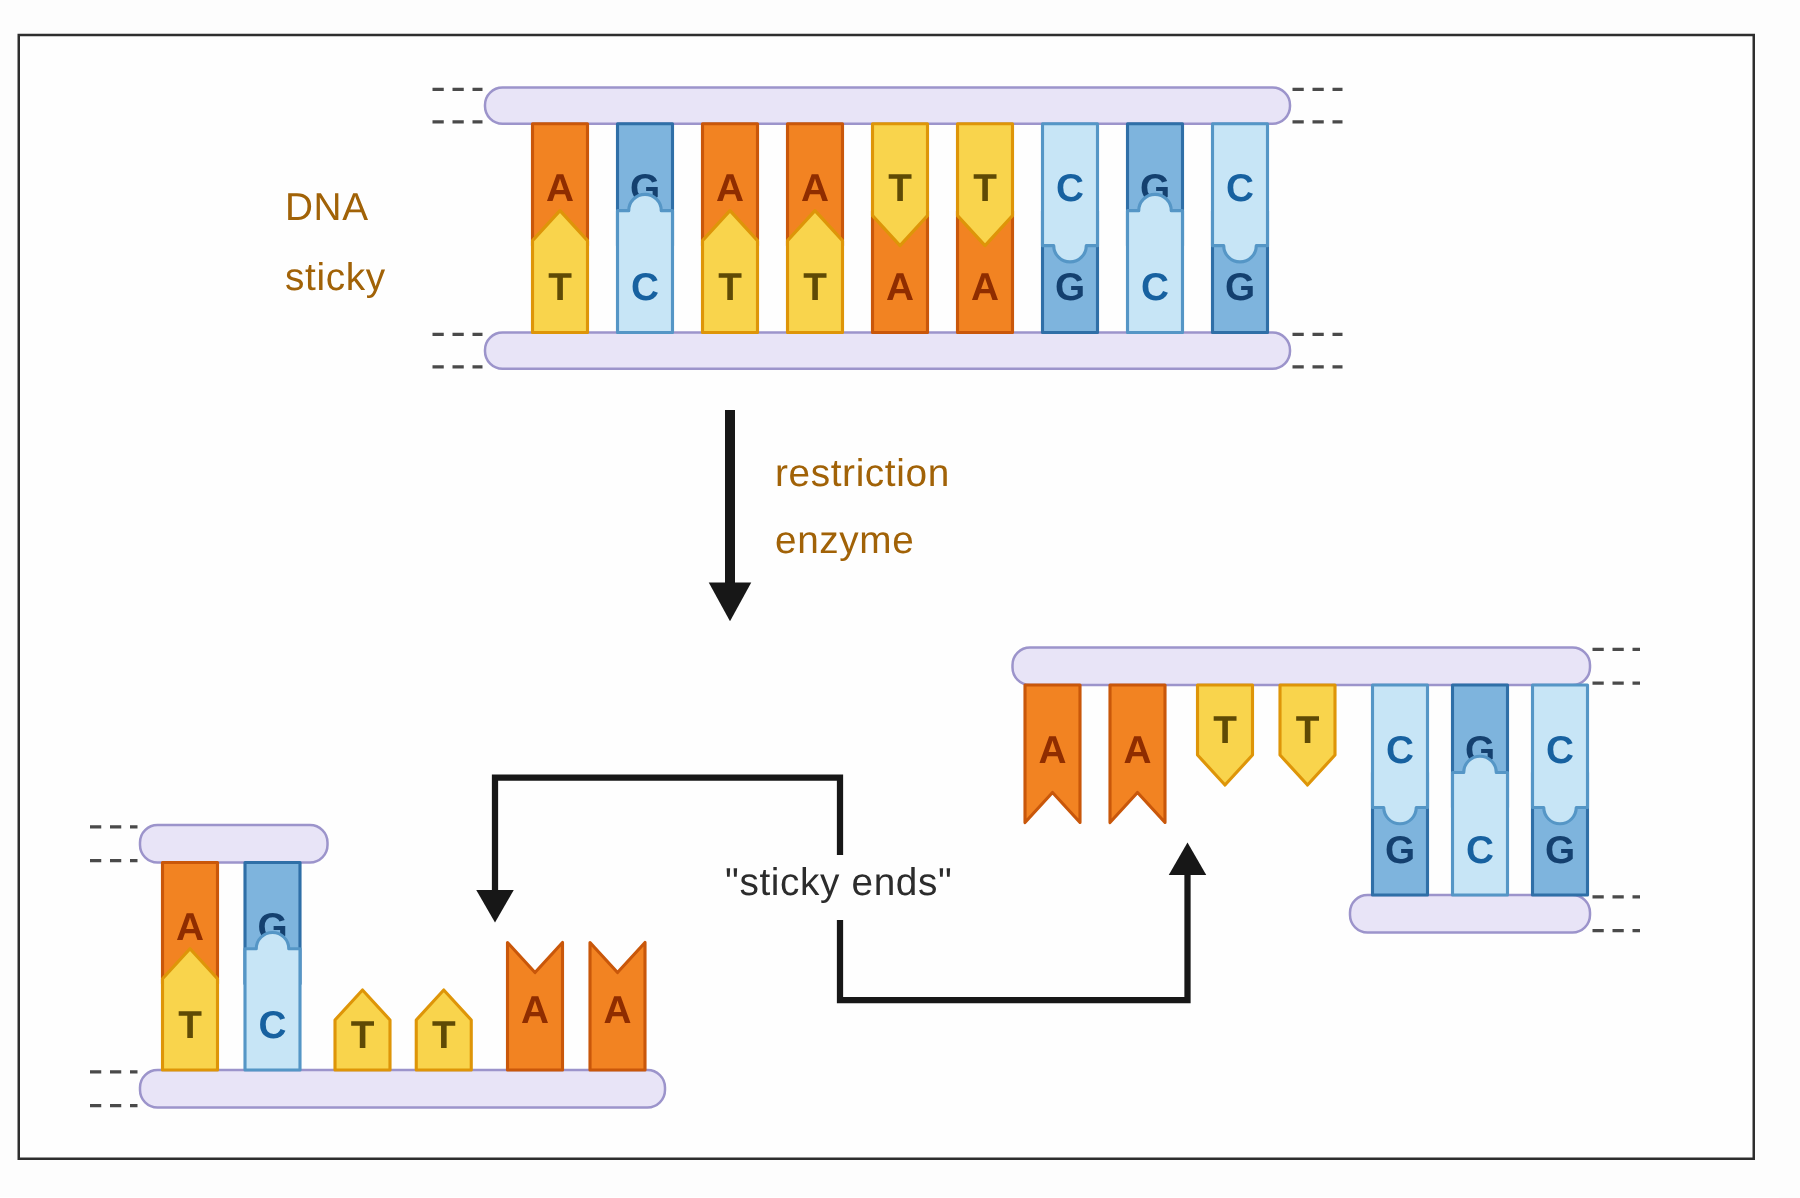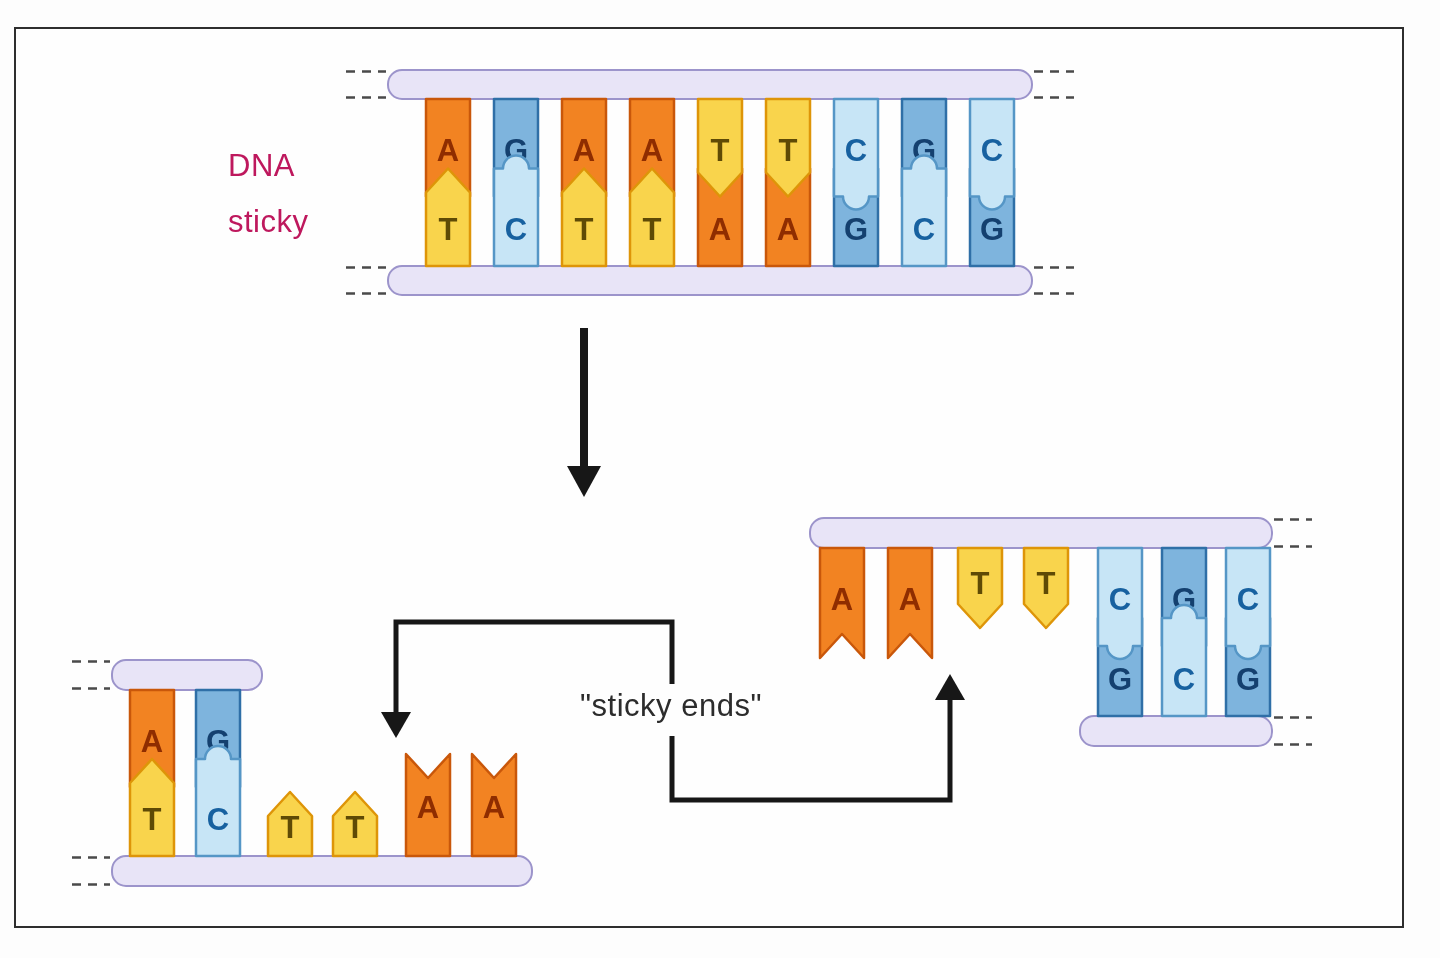--- a/index.html
+++ b/index.html
@@ -2,21 +2,21 @@
 <html><head>
 <meta charset="utf-8">
 <style>
   * { margin:0; padding:0; box-sizing:border-box; }
   html,body { width:1440px; height:958px; background:#ffffff; overflow:hidden;
               font-family:"Liberation Sans", sans-serif; }
   .stage { position:relative; width:1440px; height:958px; background:#fdfdfd; }
   .frame { position:absolute; left:14px; top:27px; width:1390px; height:901px;
            border:2px solid #2e2e2e; background:#fefefe; }
   svg.canvas { position:absolute; left:0; top:0; width:1440px; height:958px; }
-  .label { position:absolute; color:#be185d; font-size:31px; letter-spacing:.5px; z-index:3; }
+  .label { position:absolute; color:#a16207; font-size:31px; letter-spacing:.5px; z-index:3; }
   .label-dna    { left:228px; top:138px; line-height:56px; }
   .label-enzyme { left:620px; top:352px; line-height:53px; }
   .label-sticky { left:545px; top:688px; width:252px; text-align:center; color:#2c2c2c; }
 </style>
 </head>
 <body>
 
 <div class="stage">
   <div class="frame"></div>
 
@@ -131,15 +131,19 @@
         <path d="M 672 736 L 672 800 L 950 800 L 950 694" stroke="#171717" stroke-width="5" fill="none"></path>
         <polygon points="950,674 935,700 965,700" fill="#171717"></polygon>
       </g>
     </svg>
 
   <div class="label label-dna">
     <div>DNA</div>
     <div>sticky</div>
   </div>
 
+  <div class="label label-enzyme">
+    <div>restriction</div>
+    <div>enzyme</div>
+  </div>
 
   <div class="label label-sticky">"sticky ends"</div>
 </div>
 
 </body></html>

